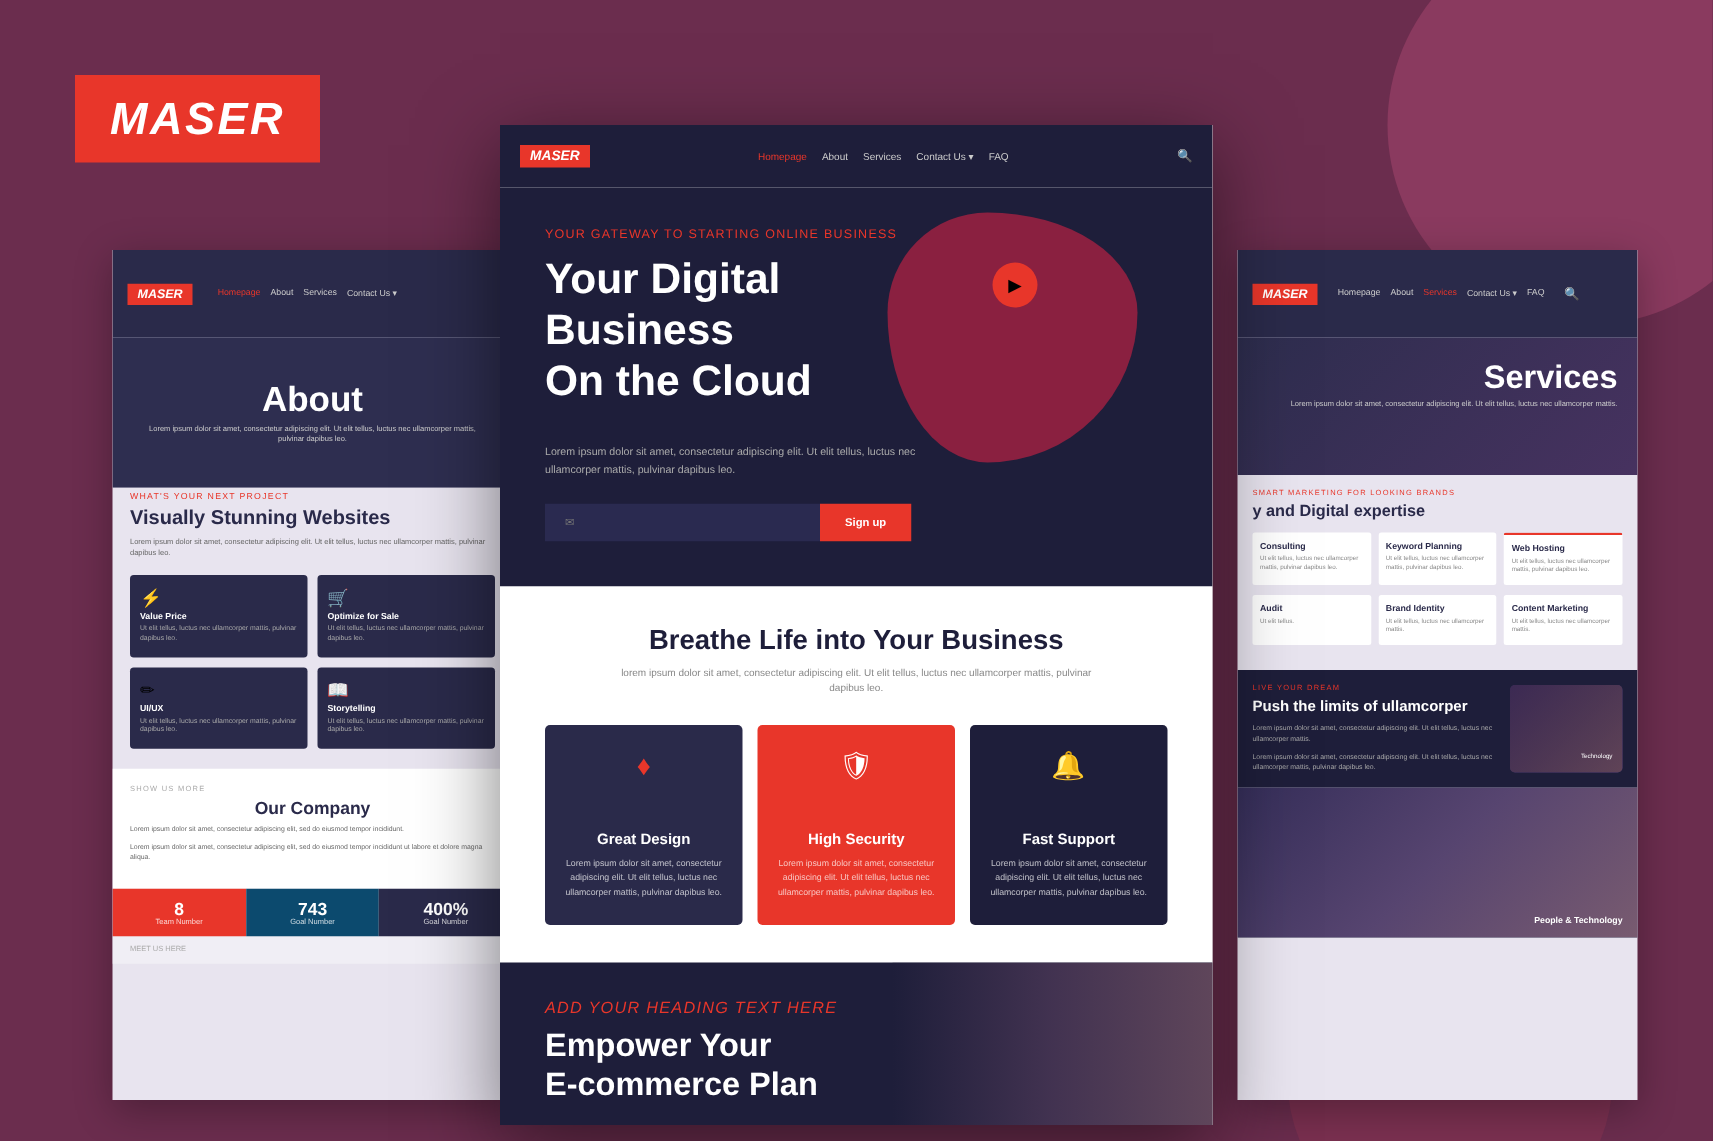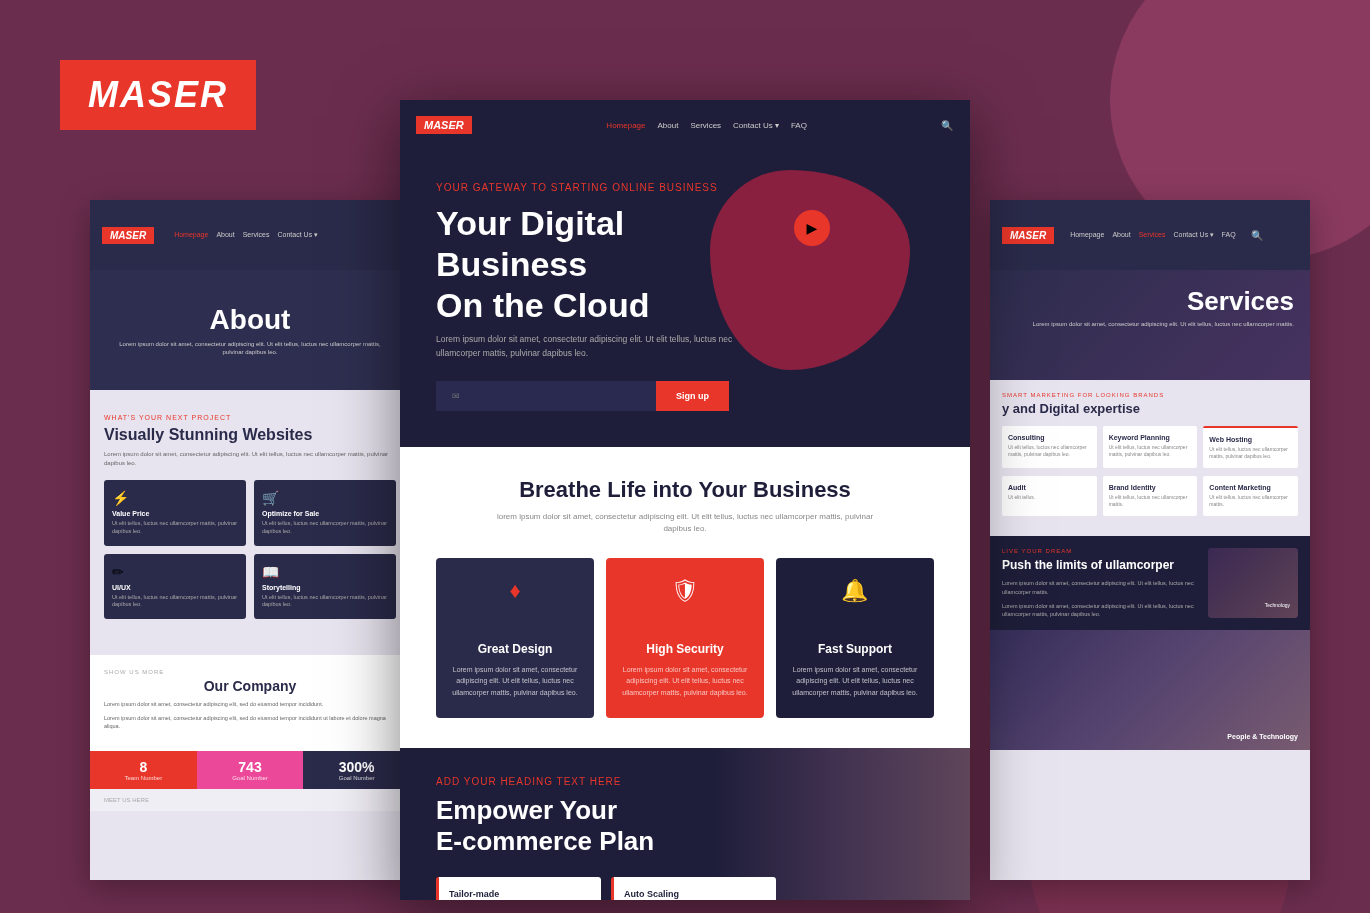--- a/index.html
+++ b/index.html
@@ -116,21 +116,21 @@
       color: #ccc;
       font-size: 6px;
       text-align: center;
       z-index: 1;
       padding: 0 20px;
       margin-top: 4px;
       line-height: 1.4;
     }
 
     .about-section {
-      padding: 24px 14px;
+      padding: 4px 14px;
     }
     .about-section-label {
       color: #e8362a;
       font-size: 7px;
       text-transform: uppercase;
       letter-spacing: 1px;
       margin-bottom: 4px;
     }
     .about-section-title {
       color: #2a2a4a;
@@ -201,21 +201,21 @@
     .stats-bar {
       display: flex;
       gap: 0;
     }
     .stat-item {
       flex: 1;
       padding: 8px 6px;
       text-align: center;
     }
     .stat-item:nth-child(1) { background: #e8362a; }
-    .stat-item:nth-child(2) { background: #ec4899; }
+    .stat-item:nth-child(2) { background: #0c4a6e; }
     .stat-item:nth-child(3) { background: #2a2a4a; }
     .stat-number {
       color: white;
       font-size: 14px;
       font-weight: 700;
     }
     .stat-label {
       color: rgba(255,255,255,0.8);
       font-size: 6px;
     }
@@ -395,21 +395,21 @@
       letter-spacing: 1px;
       margin-bottom: 10px;
       position: relative;
       z-index: 1;
     }
     .hero-title {
       color: white;
       font-size: 34px;
       font-weight: 700;
       line-height: 1.2;
-      margin-bottom: 8px;
+      margin-bottom: 30px;
       position: relative;
       z-index: 1;
       max-width: 300px;
     }
     .hero-desc {
       color: #aaa;
       font-size: 8.5px;
       line-height: 1.6;
       margin-bottom: 20px;
       position: relative;
@@ -507,26 +507,27 @@
       position: absolute;
       right: 0;
       top: 0;
       width: 45%;
       height: 100%;
       background: linear-gradient(to right, #1e1e3a, #5a4060, #8a6070);
       opacity: 0.6;
     }
     .empower-label {
       color: #e8362a;
-      font-size: 10px;
+      font-size: 13px;
       text-transform: uppercase;
       letter-spacing: 1px;
       margin-bottom: 8px;
       position: relative;
       z-index: 1;
+      font-style: italic;
     }
     .empower-title {
       color: white;
       font-size: 26px;
       font-weight: 700;
       margin-bottom: 20px;
       position: relative;
       z-index: 1;
       line-height: 1.2;
       max-width: 280px;
@@ -652,21 +653,21 @@
   <div class="stats-bar">
     <div class="stat-item">
       <div class="stat-number">8</div>
       <div class="stat-label">Team Number</div>
     </div>
     <div class="stat-item">
       <div class="stat-number">743</div>
       <div class="stat-label">Goal Number</div>
     </div>
     <div class="stat-item">
-      <div class="stat-number">300%</div>
+      <div class="stat-number">400%</div>
       <div class="stat-label">Goal Number</div>
     </div>
   </div>
 
   <div class="meet-row">
     <div class="meet-label">MEET US HERE</div>
   </div>
 </div>
 
 <div class="page-services">

